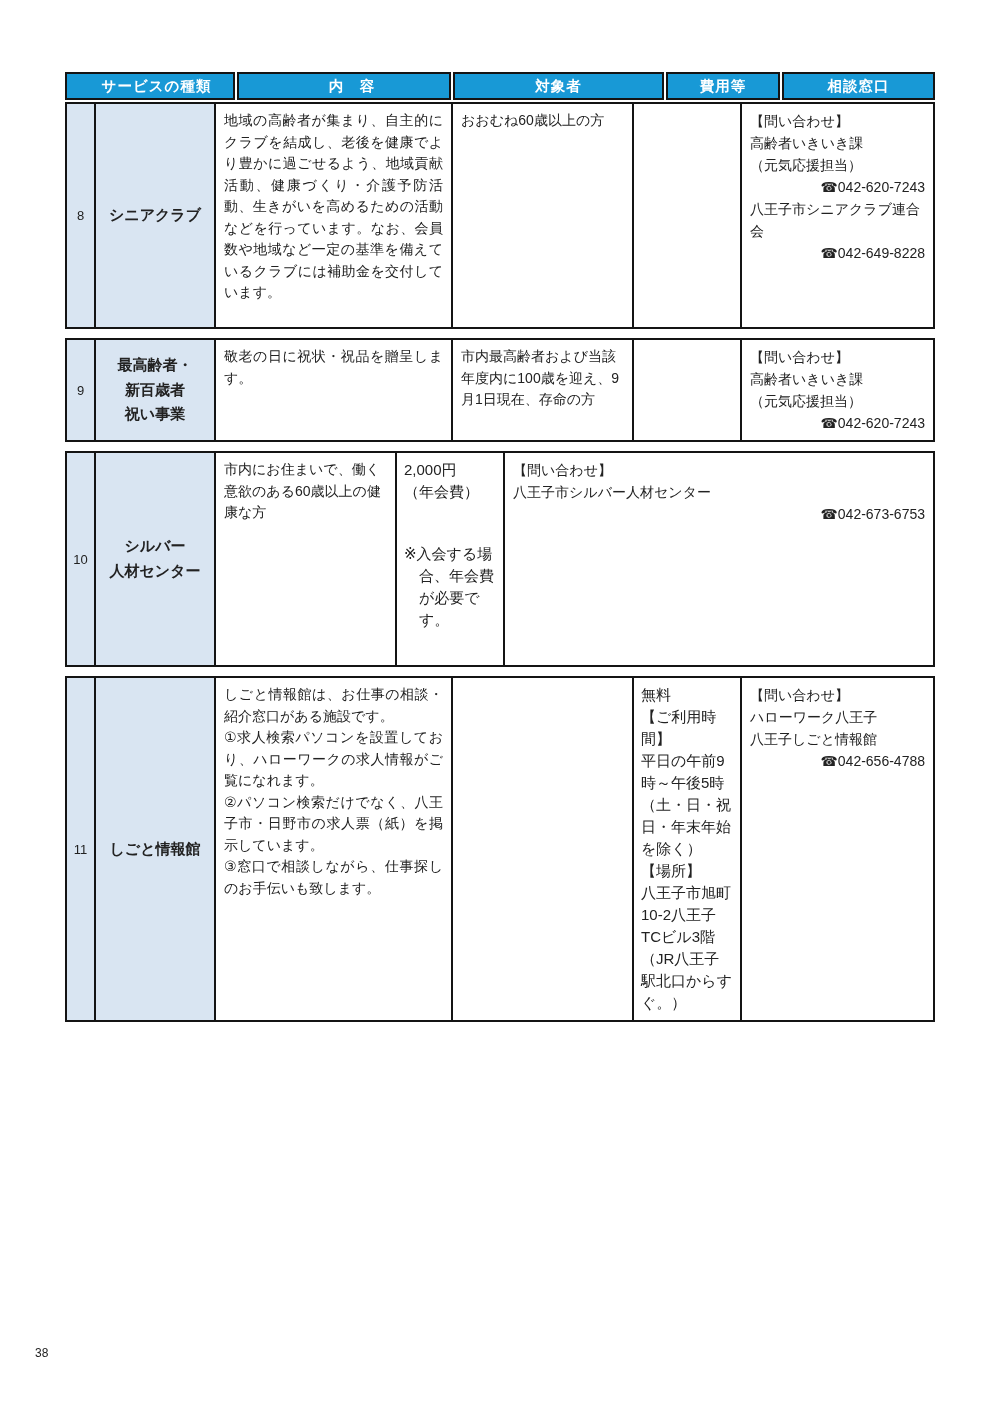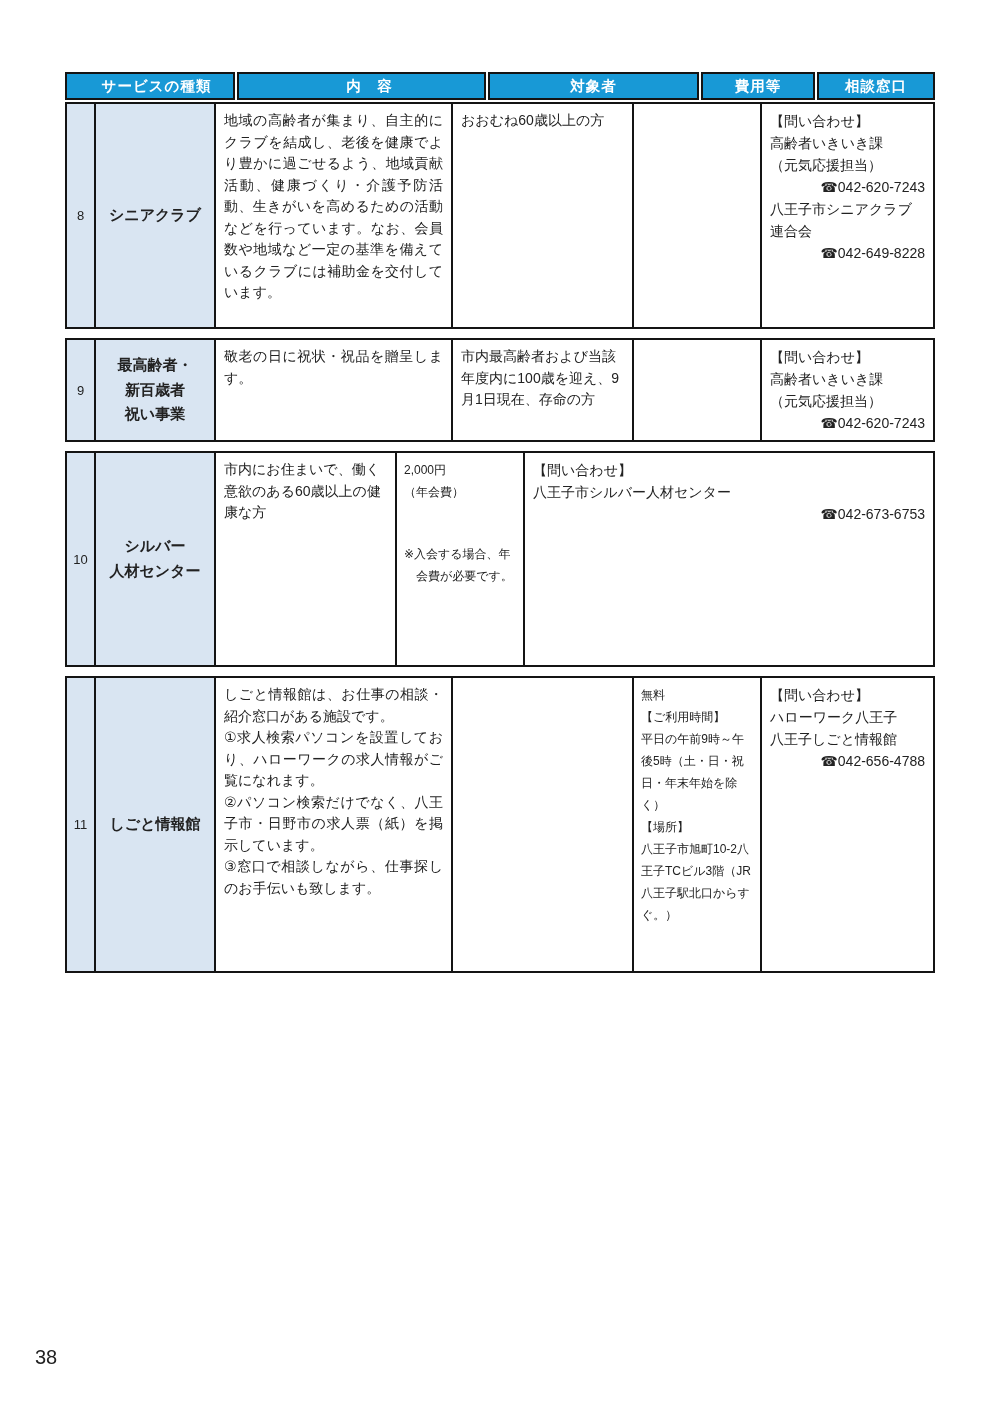--- a/index.html
+++ b/index.html
@@ -14,21 +14,21 @@
 
   
   .header-row { display:flex; gap:2px; height:28px; margin-bottom:2px; }
   .header-cell {
     border:2px solid var(--border-color,#111111);
     background:var(--header-bg,#1899d6);
     color:var(--header-text,#ffffff);
     display:flex; align-items:center; justify-content:center;
     font-size:14.5px; font-weight:600; letter-spacing:1px;
   }
-  .hc1 { width:170px;padding-left:13px; } .hc2 { width:249px;padding-left:16px; } .hc3 { width:211px; }
+  .hc1 { width:170px;padding-left:13px; } .hc2 { width:214px;padding-left:16px; } .hc3 { width:211px; }
   .hc4 { width:114px; } .hc5 { flex:1; }
 
   
   .trow {
     display:flex; border:2px solid var(--border-color,#111111);
     margin-bottom:9px; background:#ffffff; align-items:stretch;
   }
   .trow > div { border-right:2px solid var(--border-color,#111111); }
   .trow > div:last-child { border-right:none; }
   .c-no {
@@ -40,26 +40,26 @@
     width:120px; background:var(--label-bg,#d9e5f2);
     display:flex; align-items:center; justify-content:center;
     text-align:center; font-weight:bold; font-size:15px;
     line-height:1.65; white-space:pre-line;
   }
   .c-content {
     width:237px; padding:6px 8px; font-size:14px; line-height:21.5px;
     white-space:pre-line; text-align:justify;
   }
   .c-target { width:181px; padding:6px 8px; font-size:14px; line-height:21.5px; }
-  .c-fee    { width:128px; padding:6px 7px; font-size:12px; line-height:22px; }
+  .c-fee    { width:108px; padding:6px 7px; font-size:15px; line-height:22px; }
   .c-contact{ flex:1; padding:6px 8px; font-size:14px; line-height:22px; }
   .line-right { text-align:right; }
   .hang { padding-left:1em; text-indent:-1em;margin-top:40px; }
 
-  .page-num { position:absolute; left:35px; top:1346px; font-size:20px; }
+  .page-num { position:absolute; left:35px; top:1346px; font-size:12px; }
 </style>
 </head>
 <body>
 
 <div class="page" style="--header-bg: #1899d6; --header-text: #ffffff; --label-bg: #d9e5f2; --border-color: #141414; --page-bg: #ffffff; --text-color: #222222;">
 
   <div class="table-wrap">
 
     <div class="header-row">
       <div class="header-cell hc1">サービスの種類</div>

